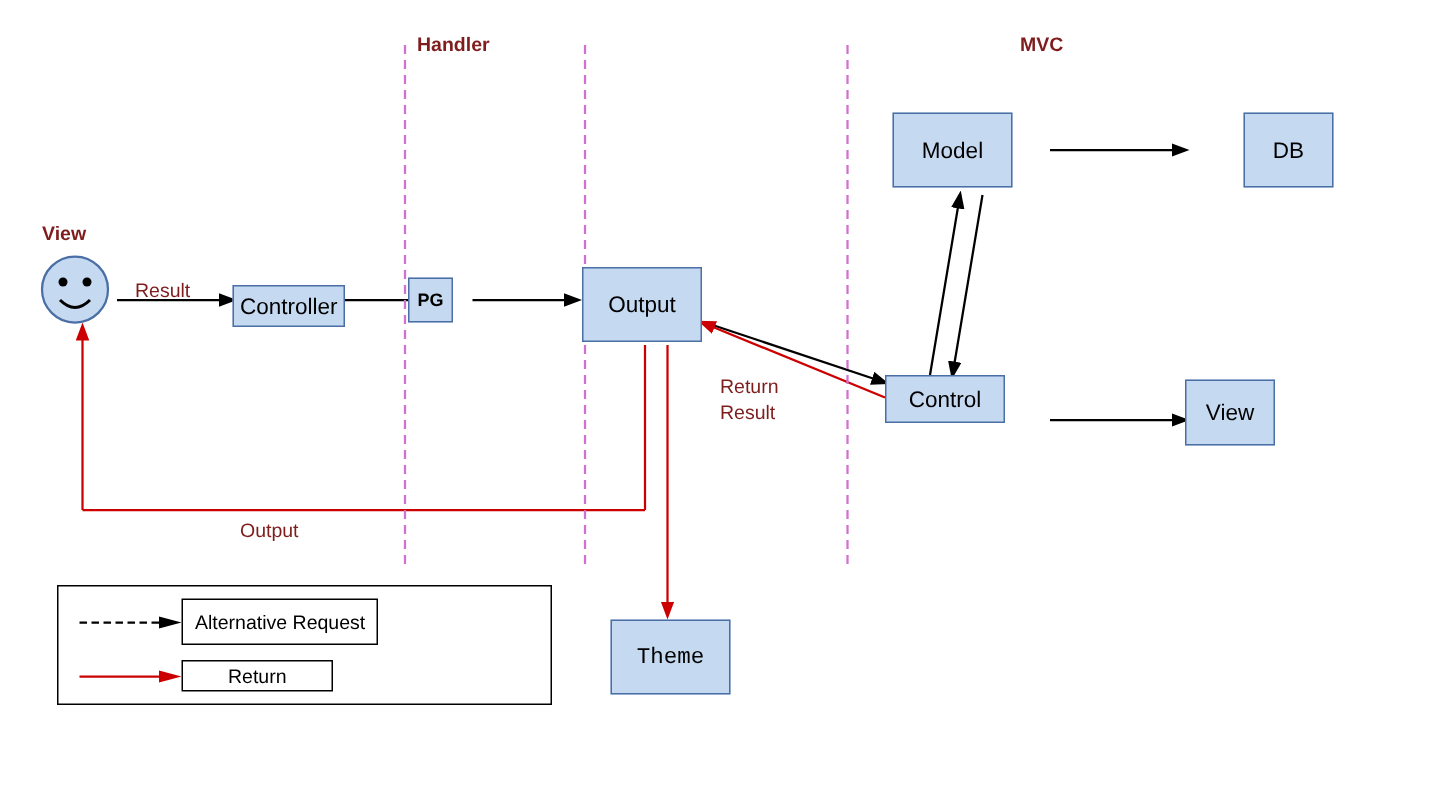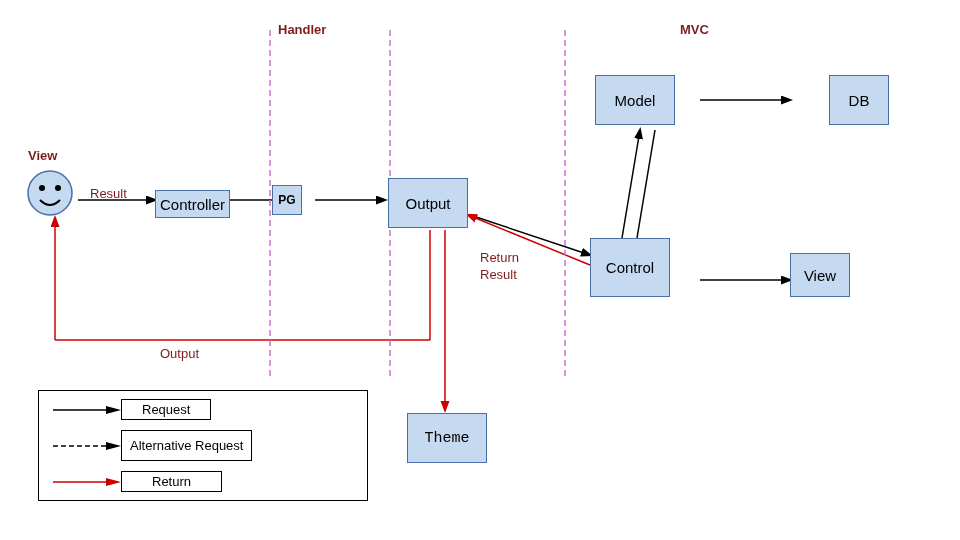--- a/index.html
+++ b/index.html
@@ -127,43 +127,36 @@
   <div class="box" style="left:155px; top:190px; width:75px; height:28px;">Controller</div>
 
   <div class="box" style="left:272px; top:185px; width:30px; height:30px; font-size:12px;font-weight:bold;">PG</div>
 
   <div class="box" style="left:388px; top:178px; width:80px; height:50px;">Output</div>
 
   <div class="box" style="left:595px; top:75px; width:80px; height:50px;">Model</div>
 
   <div class="box" style="left:790px; top:75px; width:60px; height:50px;margin-left:39px;">DB</div>
 
-  <div class="box" style="left:590px; top:238px; width:80px; height:59px;">Control</div>
+  <div class="box" style="left:590px; top:250px; width:80px; height:32px;">Control</div>
 
   <div class="box" style="left:790px; top:253px; width:60px; height:44px;">View</div>
 
   <div class="box" style="left:407px; top:413px; width:80px; height:50px;font-family:Liberation Mono, monospace;">Theme</div>
 
   <div class="label bold" style="left:278px; top:22px;">Handler</div>
 
   <div class="label bold" style="left:680px; top:22px;">MVC</div>
 
   <div class="label" style="left:160px; top:346px;">Output</div>
 
   <div class="label" style="left:480px; top:250px; line-height:1.3;">Return<br>Result</div>
 
   <div class="legend-box" style="left:38px; top:390px; width:330px;">
 
-    <div class="legend-row">
-      <svg width="70" height="16">
-        <line x1="2" y1="8" x2="58" y2="8" stroke="#000" stroke-width="1.5"></line>
-        <polygon points="55,4 70,8 55,12" fill="#000"></polygon>
-      </svg>
-      <div class="legend-box" style="position:relative; border:1px solid #000; padding:2px 20px; background:#fff;">Request</div>
-    </div>
 
     <div class="legend-row">
       <svg width="70" height="16">
         <line x1="2" y1="8" x2="58" y2="8" stroke="#000" stroke-width="1.5" stroke-dasharray="5,3"></line>
         <polygon points="55,4 70,8 55,12" fill="#000"></polygon>
       </svg>
       <div class="legend-box" style="position:relative; border:1px solid #000; padding:7px 8px; background:#fff;">Alternative Request</div>
     </div>
 
     <div class="legend-row">

